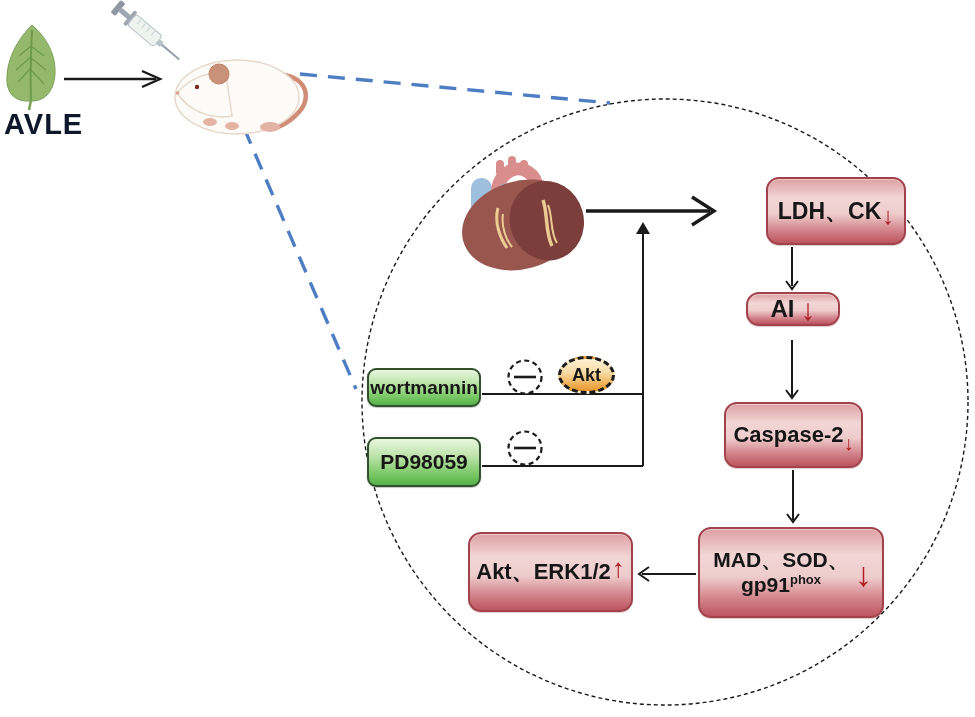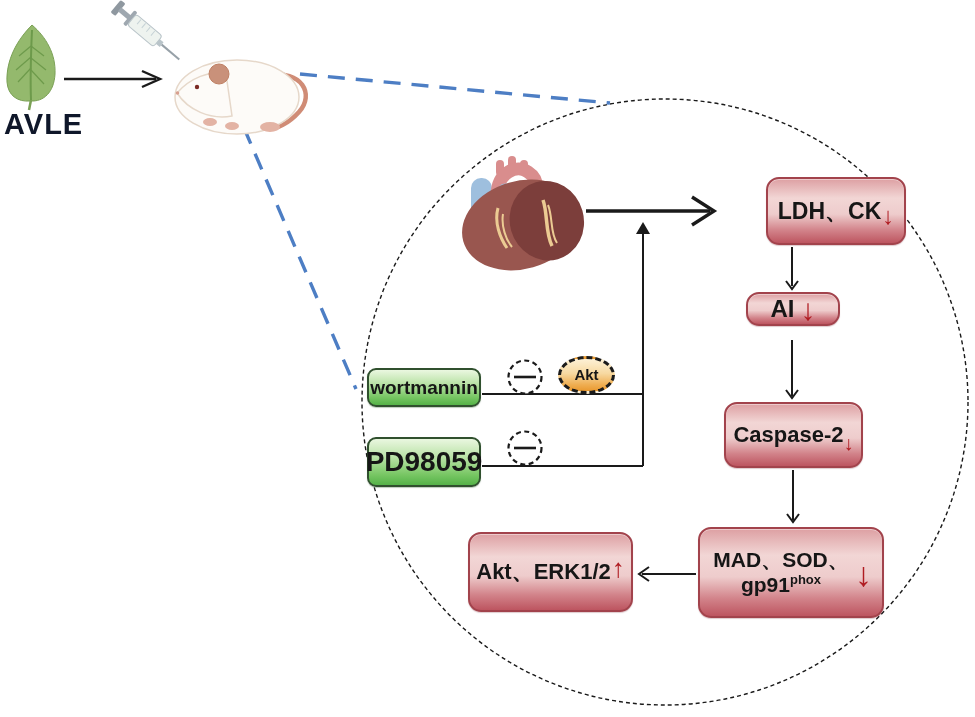--- a/index.html
+++ b/index.html
@@ -37,22 +37,22 @@
   #box-ai .red-arrow{font-size:30px;margin-left:6px;transform:translateY(1px);}
   #box-caspase{left:724px;top:402px;width:139px;height:66px;font-size:22px;}
   #box-caspase .red-arrow{font-size:20px;transform:translateY(8px);}
   #box-mad{left:698px;top:527px;width:186px;height:91px;font-size:21px;}
   #box-mad .mad-lines{flex:1;padding-right:20px;}
   #box-mad .red-arrow{position:absolute;right:10px;top:26px;font-size:34px;}
   #box-mad sup{font-size:13px;}
   #box-akterk{left:468px;top:532px;width:165px;height:80px;font-size:22px;}
   #box-akterk .red-arrow{font-size:26px;transform:translateY(-3px);margin-left:1px;}
   #box-wort{left:367px;top:368px;width:114px;height:39px;font-size:19px;}
-  #box-pd{left:367px;top:437px;width:114px;height:50px;font-size:28px;}
-  #oval-akt{left:558px;top:356px;width:57px;height:38px;font-size:15px;}
+  #box-pd{left:367px;top:437px;width:114px;height:50px;font-size:21px;}
+  #oval-akt{left:558px;top:356px;width:57px;height:38px;font-size:18px;}
   #oval-erk{left:558px;top:420px;width:80px;height:46px;font-size:17px;}
 </style>
 </head>
 <body>
 
 <div class="stage">
 
   <svg class="art" viewBox="0 0 975 717">
 
     <circle cx="665" cy="402" r="303" fill="#ffffff" stroke="#1a1a1a" stroke-width="1.4" stroke-dasharray="4 3"></circle>

